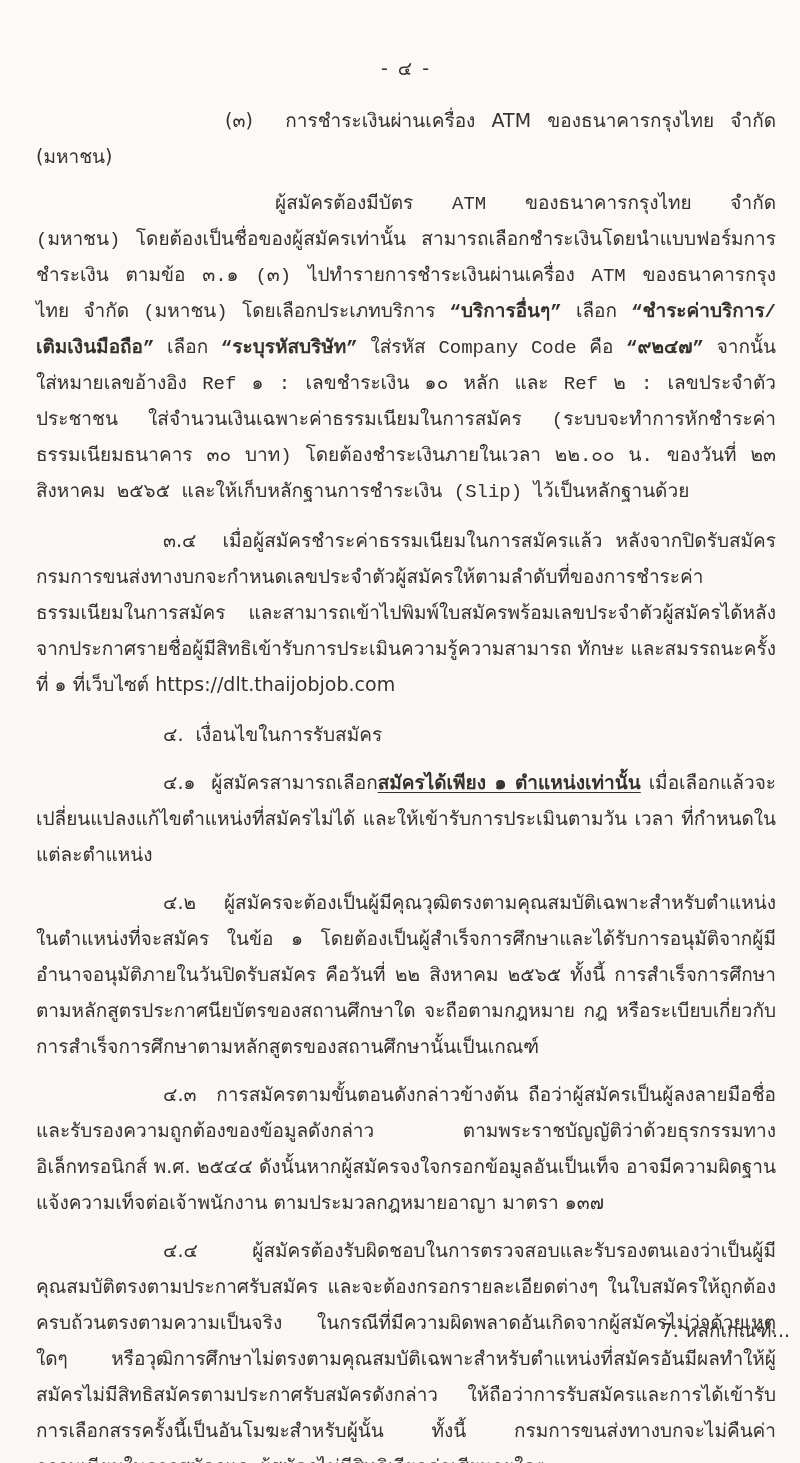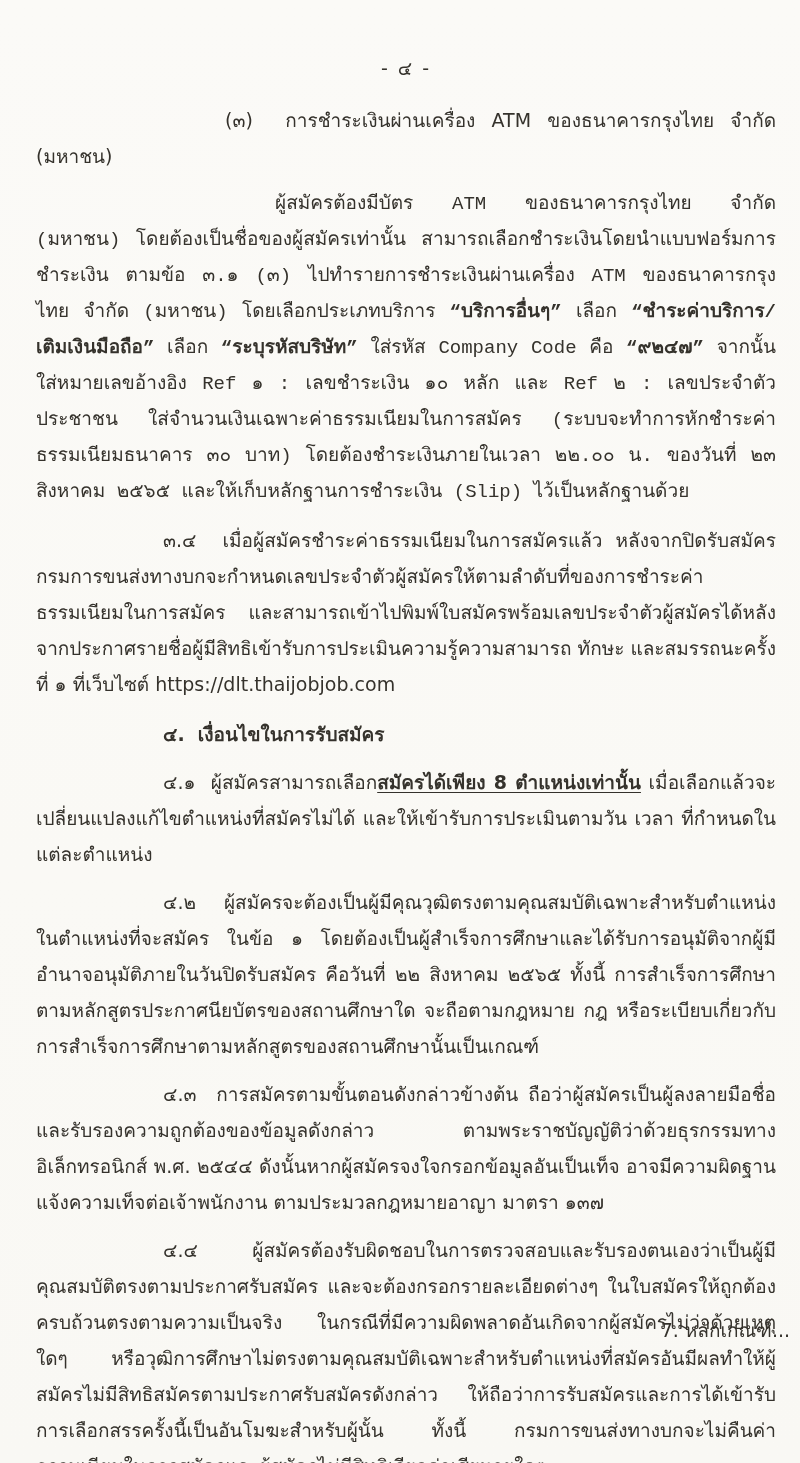--- a/index.html
+++ b/index.html
@@ -24,21 +24,21 @@
   .page-number {
     text-align: center;
     margin-bottom: 16px;
     letter-spacing: 2px;
   }
   
   .ind-a { text-indent: 189px; } 
   .ind-b { text-indent: 239px; font-family: Liberation Mono, monospace; } 
   .ind-c { text-indent: 225px; } 
   .ind-d { text-indent: 127px; } 
-  .bold { font-weight: 700; }
+  .bold { font-weight: 400; }
   .h4 { margin-top: 14px !important; }
   .seg-b { font-weight: 700; }
   .seg-u { text-decoration: underline; text-underline-offset: 3px; }
   .continuation {
     position: absolute;
     top: 1312px;
     right: 10px;
     text-align: right;
   }
 </style>
@@ -51,21 +51,21 @@
 
   <p class="ind-a">(๓)&nbsp; การชำระเงินผ่านเครื่อง ATM ของธนาคารกรุงไทย จำกัด (มหาชน)</p>
 
   <p class="ind-b"><span>ผู้สมัครต้องมีบัตร ATM ของธนาคารกรุงไทย จำกัด (มหาชน) โดยต้องเป็นชื่อของผู้สมัครเท่านั้น สามารถเลือกชำระเงินโดยนำแบบฟอร์มการชำระเงิน ตามข้อ ๓.๑ (๓) ไปทำรายการชำระเงินผ่านเครื่อง ATM ของธนาคารกรุงไทย จำกัด (มหาชน) โดยเลือกประเภทบริการ </span><span class="seg-b">“บริการอื่นๆ”</span><span> เลือก </span><span class="seg-b">“ชำระค่าบริการ/เติมเงินมือถือ”</span><span> เลือก </span><span class="seg-b">“ระบุรหัสบริษัท”</span><span> ใส่รหัส Company Code คือ </span><span class="seg-b">“๙๒๔๗”</span><span> จากนั้นใส่หมายเลขอ้างอิง Ref ๑ : เลขชำระเงิน ๑๐ หลัก และ Ref ๒ : เลขประจำตัวประชาชน ใส่จำนวนเงินเฉพาะค่าธรรมเนียมในการสมัคร (ระบบจะทำการหักชำระค่าธรรมเนียมธนาคาร ๓๐ บาท) โดยต้องชำระเงินภายในเวลา ๒๒.๐๐ น. ของวันที่ ๒๓ สิงหาคม ๒๕๖๕ และให้เก็บหลักฐานการชำระเงิน (Slip) ไว้เป็นหลักฐานด้วย</span></p>
 
 
   <p class="ind-d">๓.๔&nbsp; เมื่อผู้สมัครชำระค่าธรรมเนียมในการสมัครแล้ว หลังจากปิดรับสมัครกรมการขนส่งทางบกจะกำหนดเลขประจำตัวผู้สมัครให้ตามลำดับที่ของการชำระค่าธรรมเนียมในการสมัคร และสามารถเข้าไปพิมพ์ใบสมัครพร้อมเลขประจำตัวผู้สมัครได้หลังจากประกาศรายชื่อผู้มีสิทธิเข้ารับการประเมินความรู้ความสามารถ ทักษะ และสมรรถนะครั้งที่ ๑ ที่เว็บไซต์ https://dlt.thaijobjob.com</p>
 
   <p class="ind-d bold h4">๔.&nbsp; เงื่อนไขในการรับสมัคร</p>
 
-  <p class="ind-d"><span>๔.๑&nbsp; ผู้สมัครสามารถเลือก</span><span class="seg-b seg-u">สมัครได้เพียง 8 ตำแหน่งเท่านั้น</span><span> เมื่อเลือกแล้วจะเปลี่ยนแปลงแก้ไขตำแหน่งที่สมัครไม่ได้ และให้เข้ารับการประเมินตามวัน เวลา ที่กำหนดในแต่ละตำแหน่ง</span></p>
+  <p class="ind-d"><span>๔.๑&nbsp; ผู้สมัครสามารถเลือก</span><span class="seg-b seg-u">สมัครได้เพียง ๑ ตำแหน่งเท่านั้น</span><span> เมื่อเลือกแล้วจะเปลี่ยนแปลงแก้ไขตำแหน่งที่สมัครไม่ได้ และให้เข้ารับการประเมินตามวัน เวลา ที่กำหนดในแต่ละตำแหน่ง</span></p>
 
   <p class="ind-d">๔.๒&nbsp; ผู้สมัครจะต้องเป็นผู้มีคุณวุฒิตรงตามคุณสมบัติเฉพาะสำหรับตำแหน่งในตำแหน่งที่จะสมัคร ในข้อ ๑ โดยต้องเป็นผู้สำเร็จการศึกษาและได้รับการอนุมัติจากผู้มีอำนาจอนุมัติภายในวันปิดรับสมัคร คือวันที่ ๒๒ สิงหาคม ๒๕๖๕ ทั้งนี้ การสำเร็จการศึกษาตามหลักสูตรประกาศนียบัตรของสถานศึกษาใด จะถือตามกฎหมาย กฎ หรือระเบียบเกี่ยวกับการสำเร็จการศึกษาตามหลักสูตรของสถานศึกษานั้นเป็นเกณฑ์</p>
 
   <p class="ind-d">๔.๓&nbsp; การสมัครตามขั้นตอนดังกล่าวข้างต้น ถือว่าผู้สมัครเป็นผู้ลงลายมือชื่อและรับรองความถูกต้องของข้อมูลดังกล่าว ตามพระราชบัญญัติว่าด้วยธุรกรรมทางอิเล็กทรอนิกส์ พ.ศ. ๒๕๔๔ ดังนั้นหากผู้สมัครจงใจกรอกข้อมูลอันเป็นเท็จ อาจมีความผิดฐานแจ้งความเท็จต่อเจ้าพนักงาน ตามประมวลกฎหมายอาญา มาตรา ๑๓๗</p>
 
   <p class="ind-d">๔.๔&nbsp; ผู้สมัครต้องรับผิดชอบในการตรวจสอบและรับรองตนเองว่าเป็นผู้มีคุณสมบัติตรงตามประกาศรับสมัคร และจะต้องกรอกรายละเอียดต่างๆ ในใบสมัครให้ถูกต้องครบถ้วนตรงตามความเป็นจริง ในกรณีที่มีความผิดพลาดอันเกิดจากผู้สมัครไม่ว่าด้วยเหตุใดๆ หรือวุฒิการศึกษาไม่ตรงตามคุณสมบัติเฉพาะสำหรับตำแหน่งที่สมัครอันมีผลทำให้ผู้สมัครไม่มีสิทธิสมัครตามประกาศรับสมัครดังกล่าว ให้ถือว่าการรับสมัครและการได้เข้ารับการเลือกสรรครั้งนี้เป็นอันโมฆะสำหรับผู้นั้น ทั้งนี้ กรมการขนส่งทางบกจะไม่คืนค่าธรรมเนียมในการสมัครและผู้สมัครไม่มีสิทธิเรียกค่าเสียหายใดๆ</p>
 
   <div class="continuation">7. หลักเกณฑ์...</div>
 
 </div>

